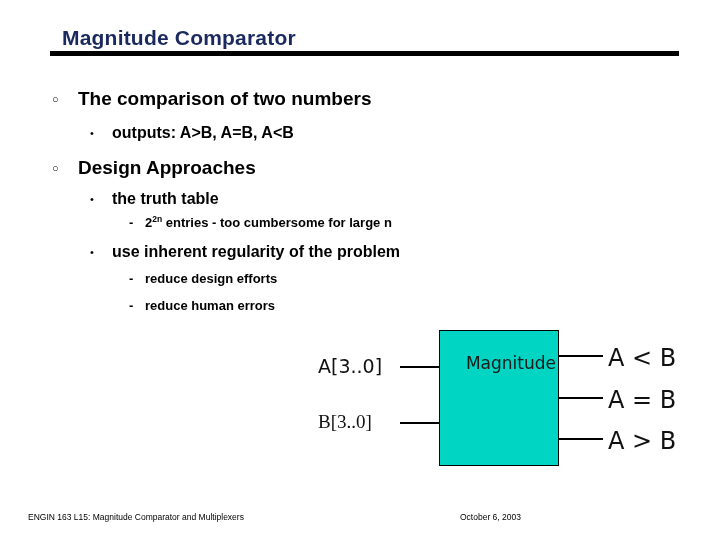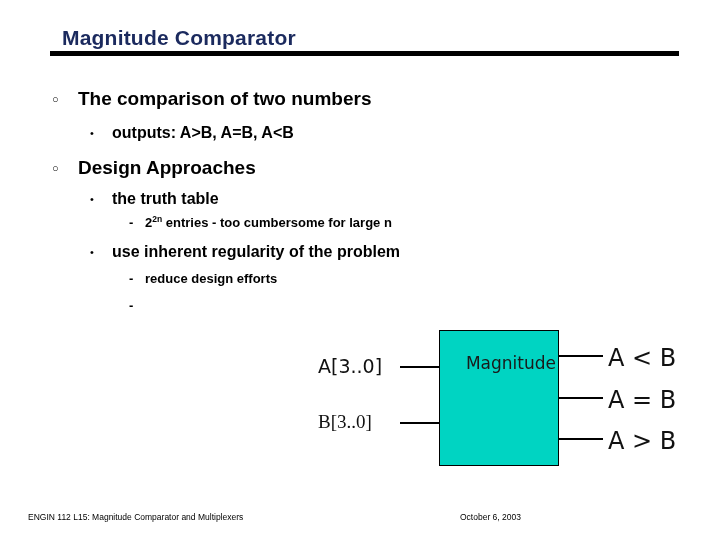--- a/index.html
+++ b/index.html
@@ -218,20 +218,21 @@
     <span class="txt">use inherent regularity of the problem</span>
   </div>
 
   <div class="bullet-l3" style="left:129px; top:270px;">
     <span class="marker">-</span>
     <span class="txt">reduce design efforts</span>
   </div>
 
   <div class="bullet-l3" style="left:129px; top:297px;">
     <span class="marker">-</span>
+    <span class="txt">reduce human errors</span>
   </div>
 
   <div class="diagram">
 
     <div class="mag-box"></div>
     <div class="mag-box-label">
       <div>Magnitude</div>
     </div>
 
     <div class="port-label" style="left:318px; top:355px;">A[3..0]</div>
@@ -244,16 +245,16 @@
     <div class="out-label" style="left:608px; top:344px;">A &lt; B</div>
 
     <div class="wire" style="left:559px; top:397px; width:44px;"></div>
     <div class="out-label" style="left:608px; top:386px;">A = B</div>
 
     <div class="wire" style="left:559px; top:438px; width:44px;"></div>
     <div class="out-label" style="left:608px; top:427px;">A &gt; B</div>
 
   </div>
 
-  <div class="footer-left">ENGIN 112  L15: Magnitude Comparator and Multiplexers</div>
+  <div class="footer-left">ENGIN 163  L15: Magnitude Comparator and Multiplexers</div>
   <div class="footer-date">October 6, 2003</div>
 
 </div>
 
 </body></html>

